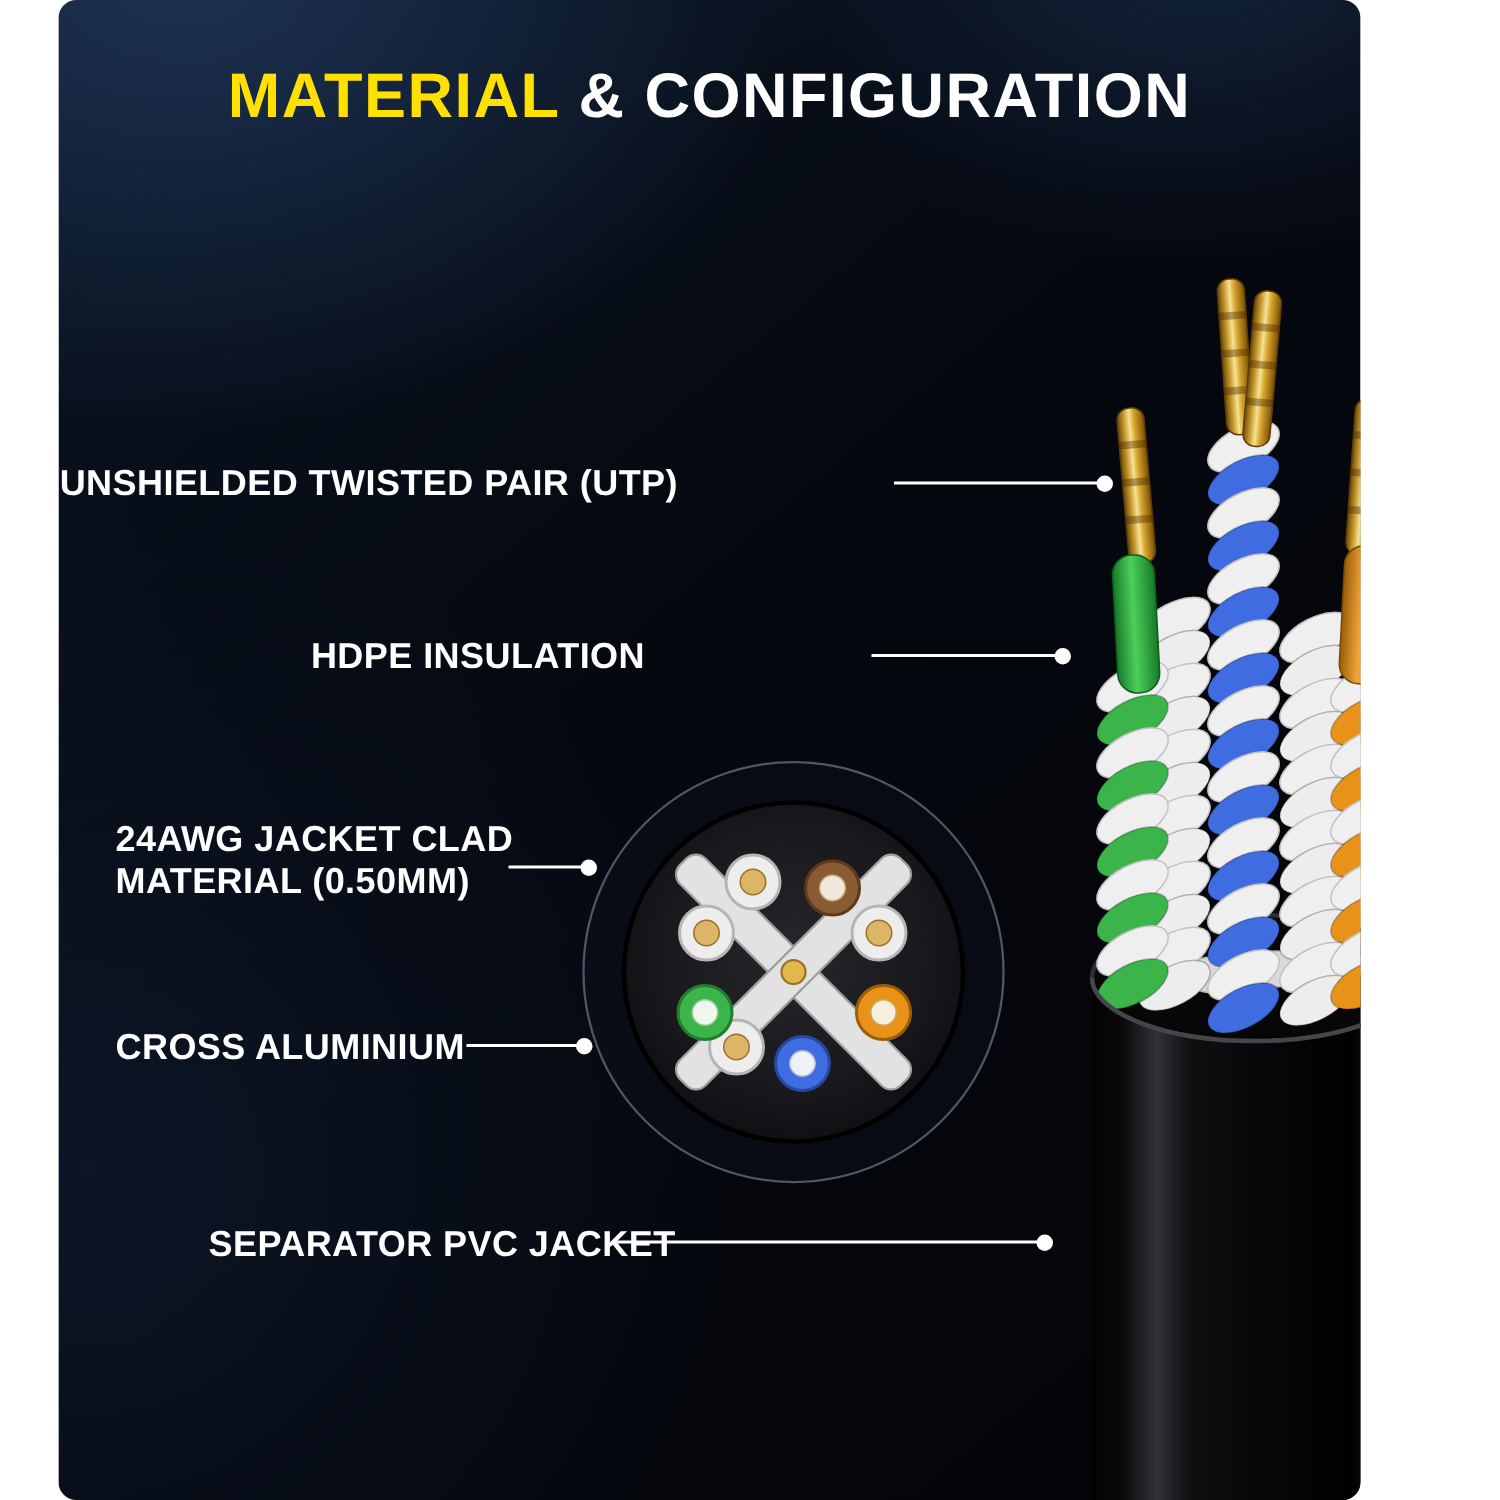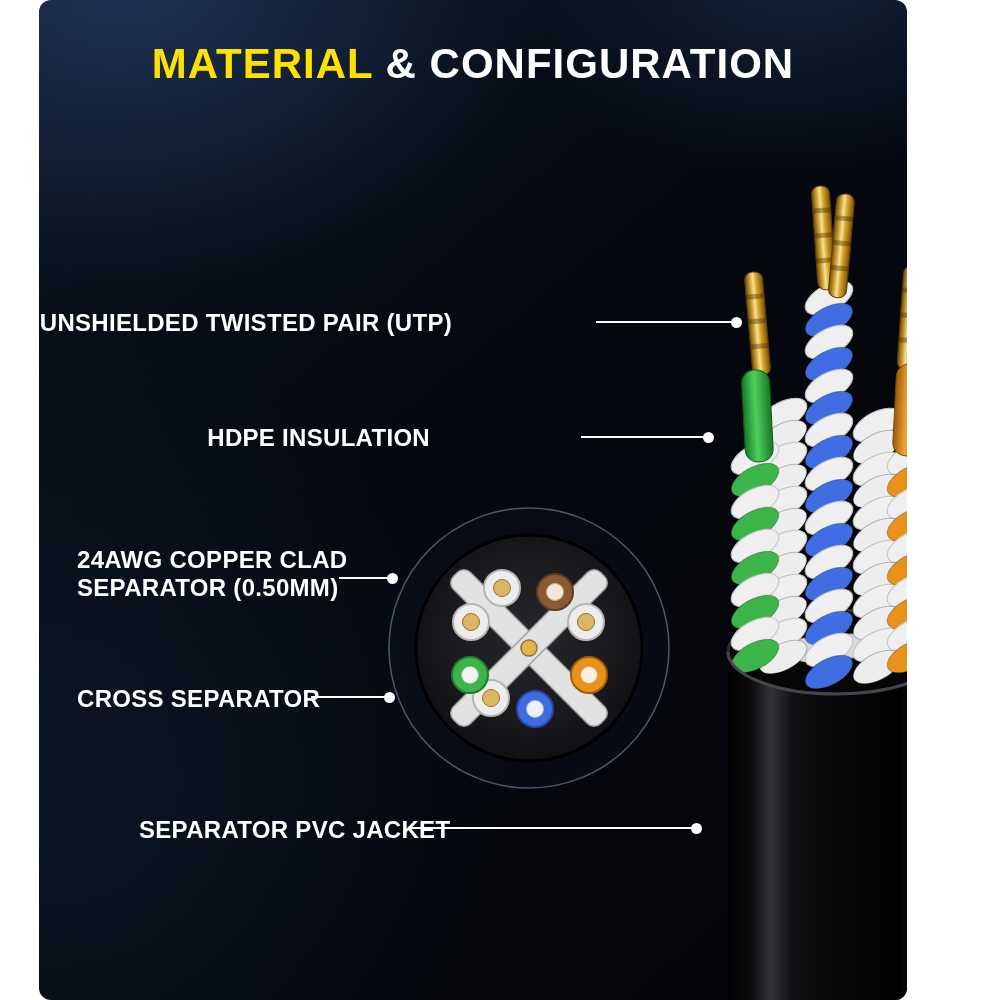--- a/index.html
+++ b/index.html
@@ -223,24 +223,24 @@
     <span class="hl">MATERIAL</span><span class="rest"> &amp; CONFIGURATION</span>
   </div>
 
   <div class="label" style="right:455px; top:309px; text-align:right;">UNSHIELDED TWISTED PAIR (UTP)</div>
   <div class="callout-line" style="left:557px; top:321px; width:137px;"></div>
 
   <div class="label" style="right:477px; top:424px; text-align:center;">HDPE INSULATION</div>
   <div class="callout-line" style="left:542px; top:436px; width:124px;"></div>
 
   <div class="label" style="left:38px; top:546px;">
-    <div>24AWG COPPER CLAD</div>
-    <div>SEPARATOR (0.50MM)</div>
+    <div>24AWG JACKET CLAD</div>
+    <div>MATERIAL (0.50MM)</div>
   </div>
   <div class="callout-line" style="left:300px; top:577px; width:50px;"></div>
 
-  <div class="label" style="left:38px; top:685px;">CROSS SEPARATOR</div>
+  <div class="label" style="left:38px; top:685px;">CROSS ALUMINIUM</div>
   <div class="callout-line" style="left:272px; top:696px; width:75px;"></div>
 
   <div class="label" style="left:100px; top:816px;">SEPARATOR PVC JACKET</div>
   <div class="callout-line" style="left:372px; top:827px; width:282px;"></div>
 
 </div>
 
 </body></html>

